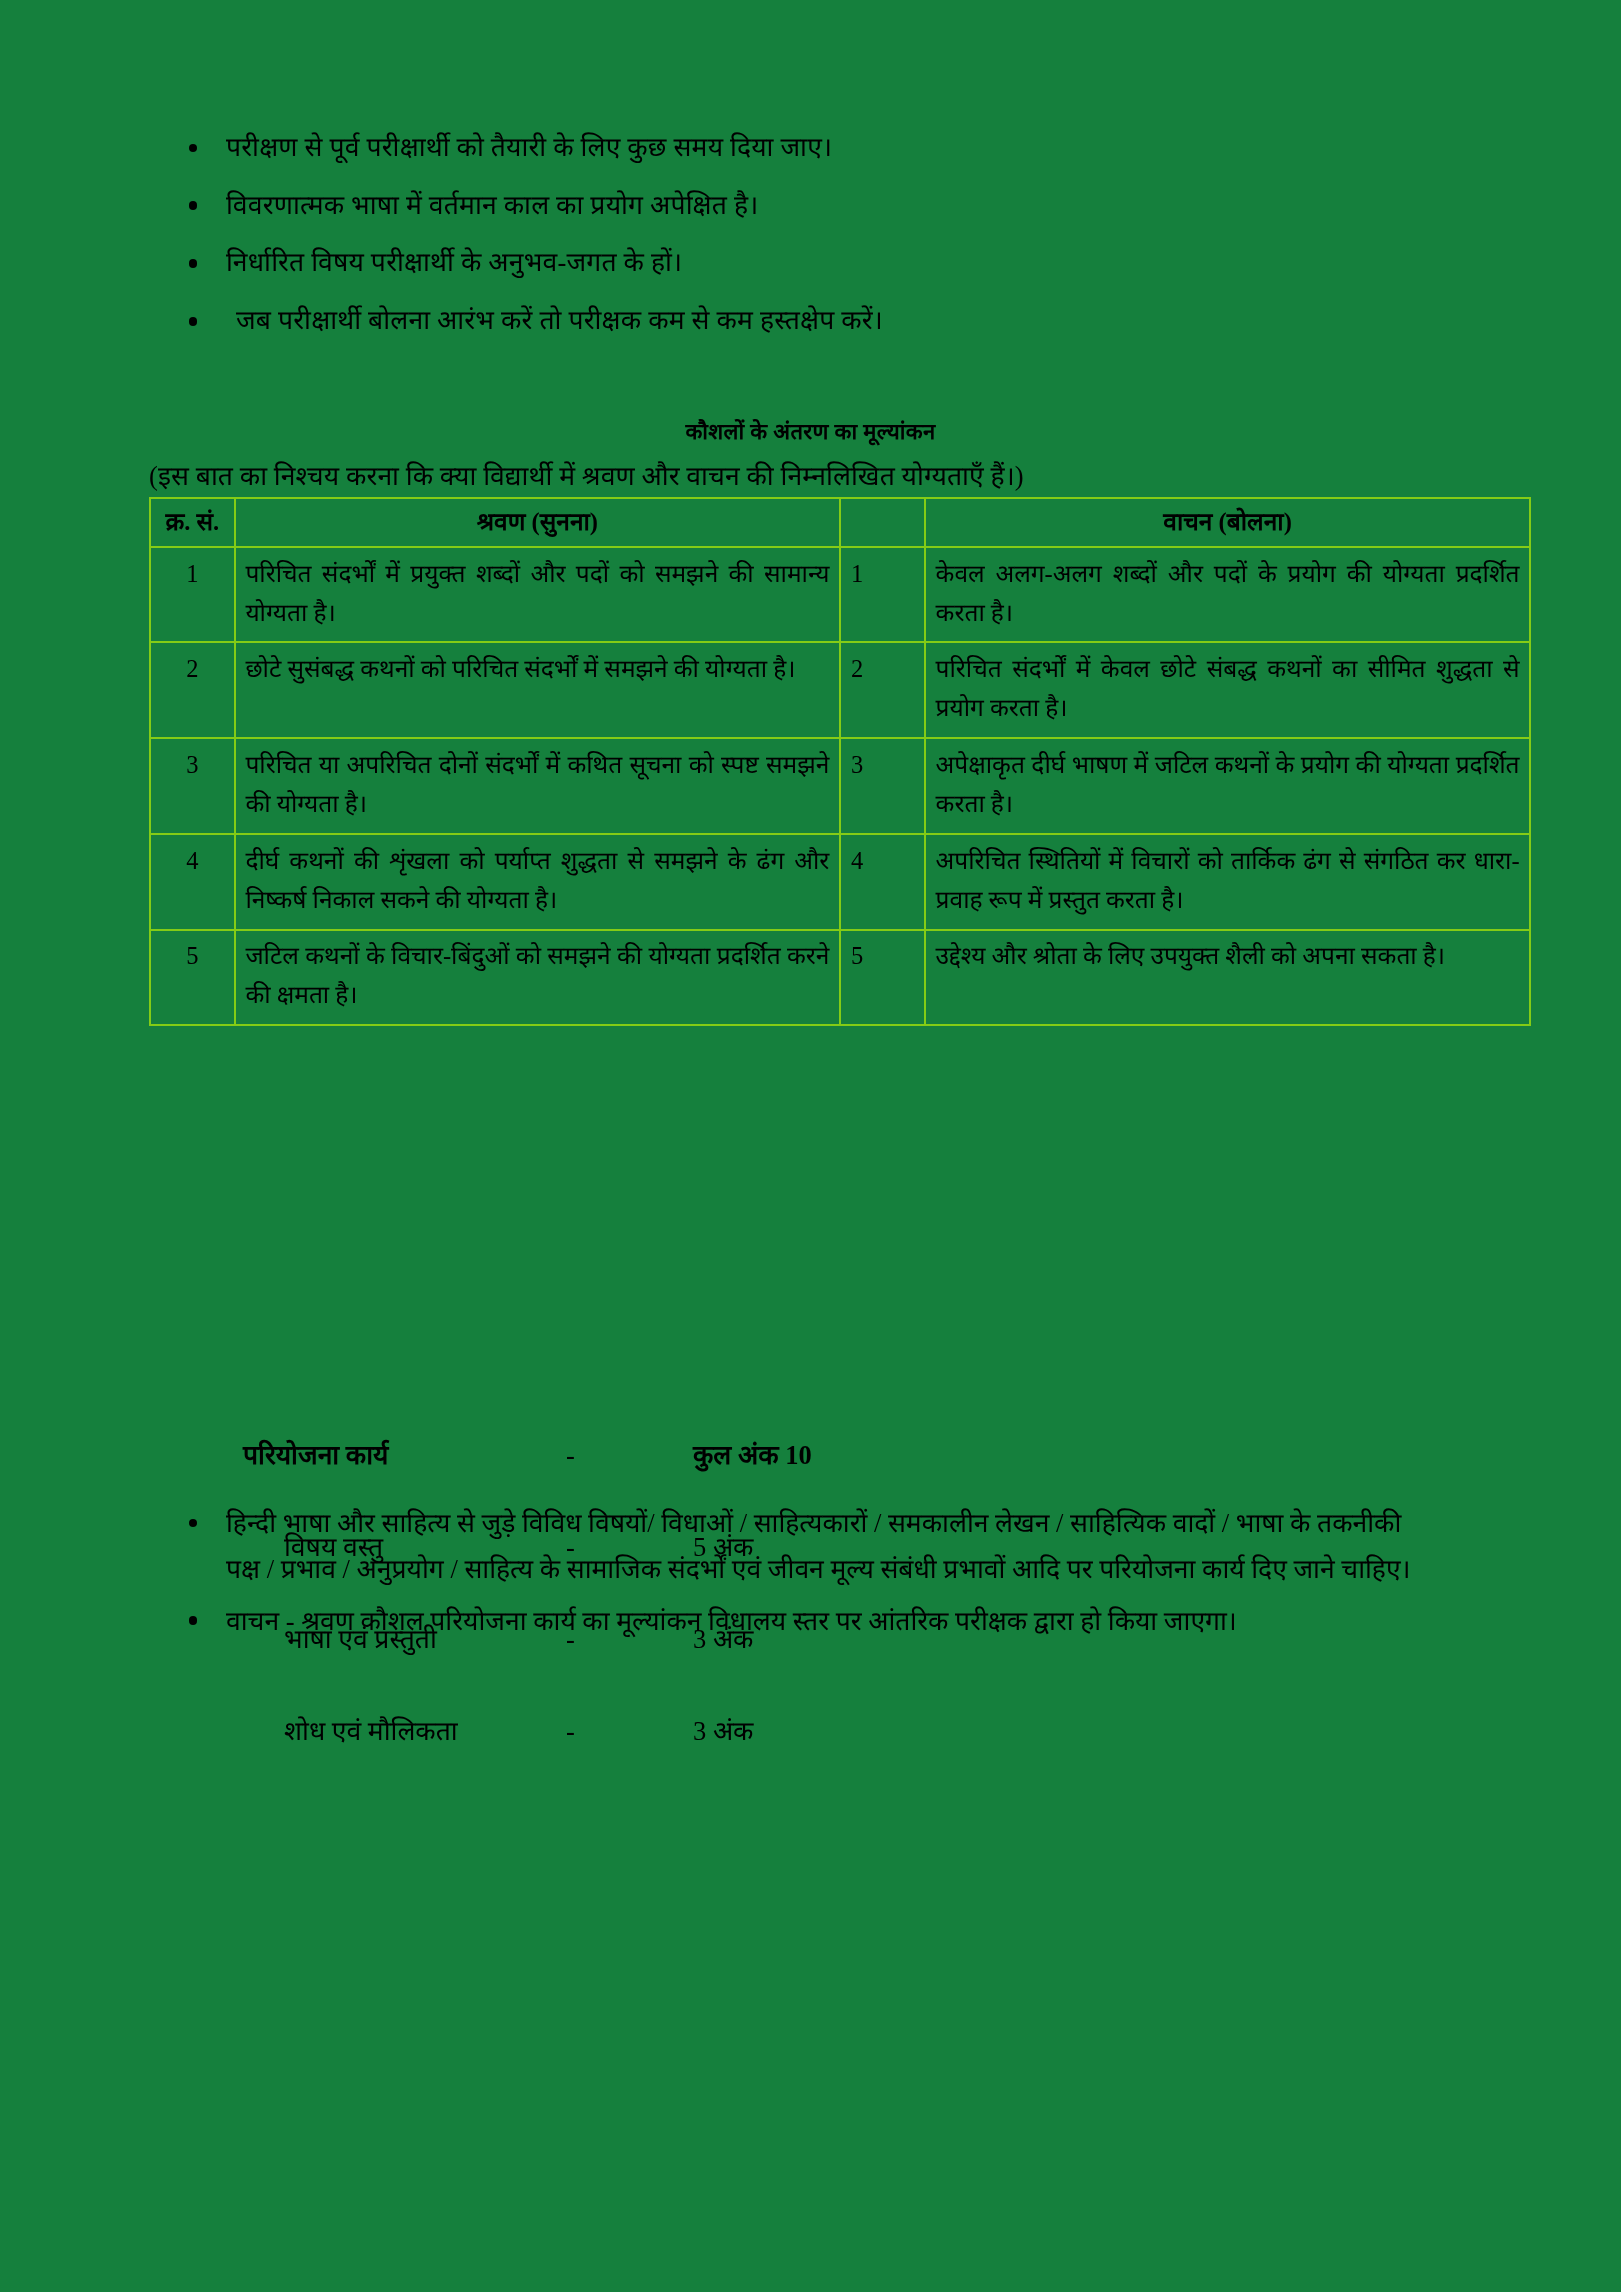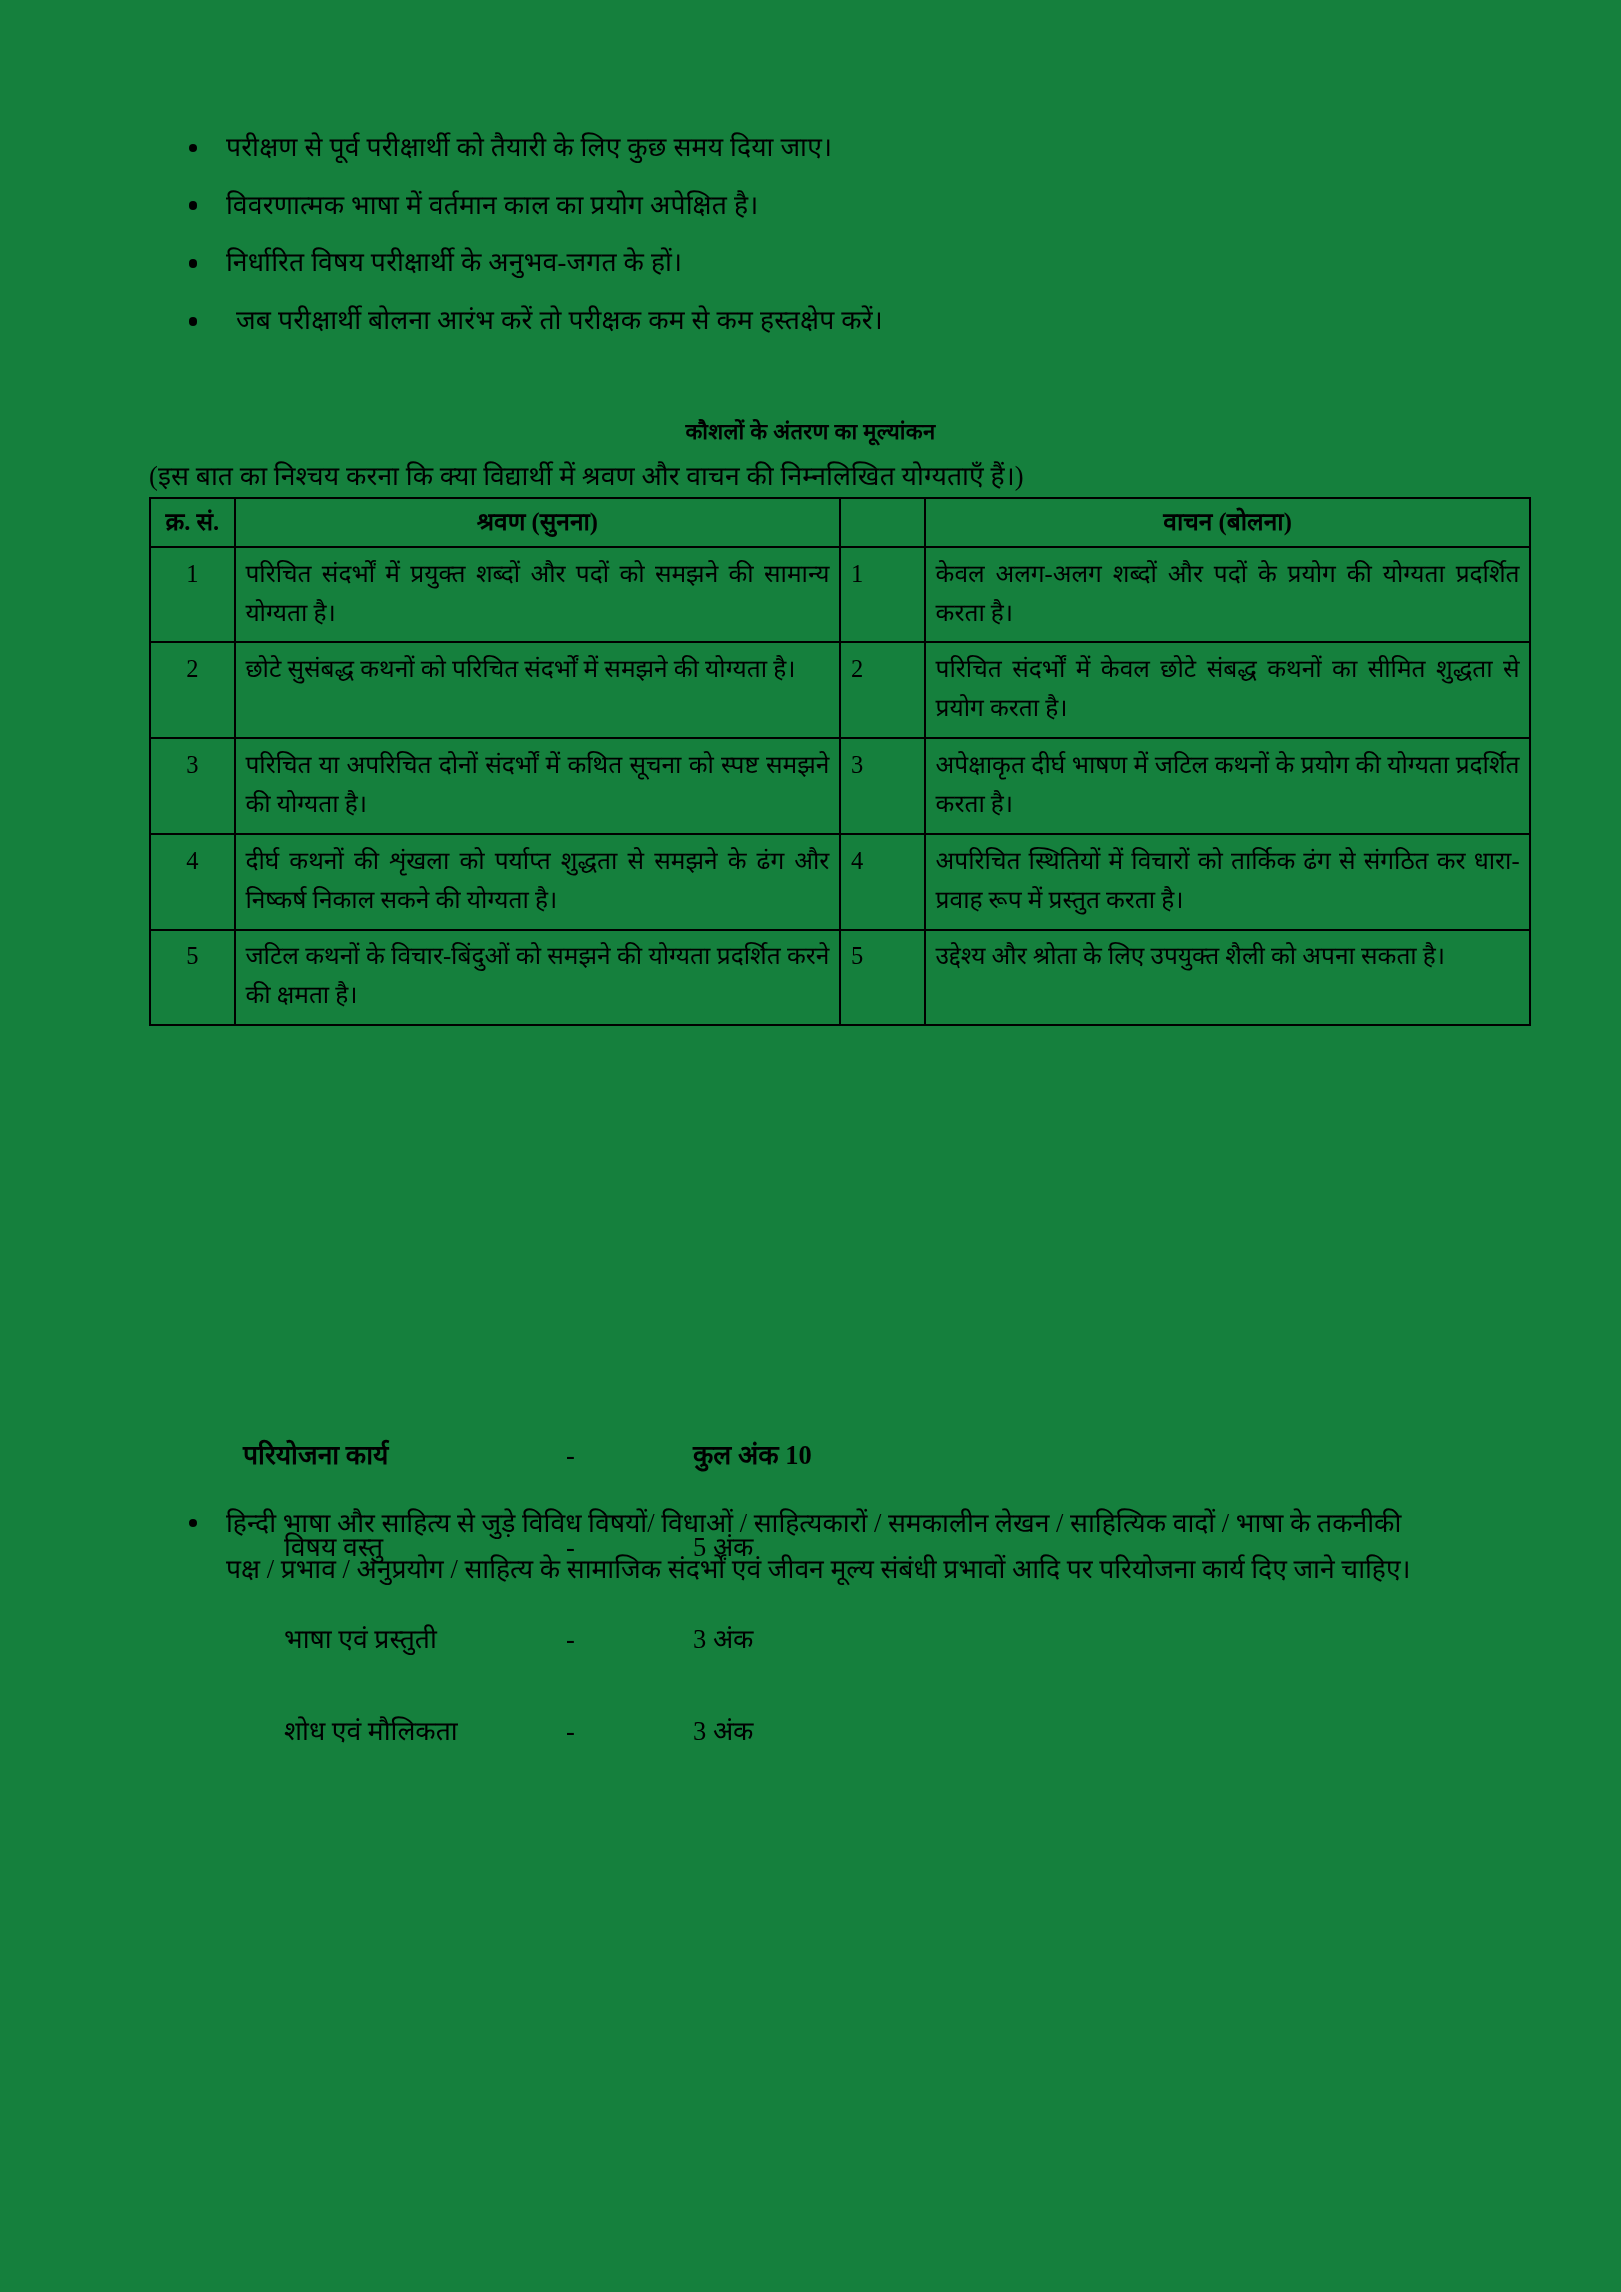--- a/index.html
+++ b/index.html
@@ -81,21 +81,21 @@
   
   table.skills {
     position: absolute;
     top: 497px;
     left: 149px;
     width: 1294px;
     border-collapse: collapse;
     table-layout: fixed;
   }
   table.skills td, table.skills th {
-    border: 2px solid #000000;
+    border: 2px solid #84cc16;
     vertical-align: top;
     padding: 5.9px 9.8px 9.8px 9.8px;
     font-size: 24.5px;
     line-height: 39px;
     font-weight: normal;
   }
   table.skills th {
     text-align: center;
     font-weight: bold;
     padding-top: 3.9px;
@@ -235,16 +235,17 @@
     </div>
     <div class="prow sub">
       <span class="plabel">शोध एवं मौलिकता</span>
       <span class="pdash">-</span>
       <span class="pval">3 अंक</span>
     </div>
   </div>
 
   <ul class="bottom-list">
     <li><span>हिन्दी भाषा और साहित्य से जुड़े विविध विषयों/ विधाओं / साहित्यकारों / समकालीन लेखन / साहित्यिक वादों / भाषा के तकनीकी पक्ष / प्रभाव / अनुप्रयोग / साहित्य के सामाजिक संदर्भों एवं जीवन मूल्य संबंधी प्रभावों आदि पर परियोजना कार्य दिए जाने चाहिए।</span></li>
+    <li><span>वाचन - श्रवण कौशल परियोजना कार्य का मूल्यांकन विधालय स्तर पर आंतरिक परीक्षक द्वारा हो किया जाएगा।</span></li>
   </ul>
 
 </div>
 
 
 </body></html>

